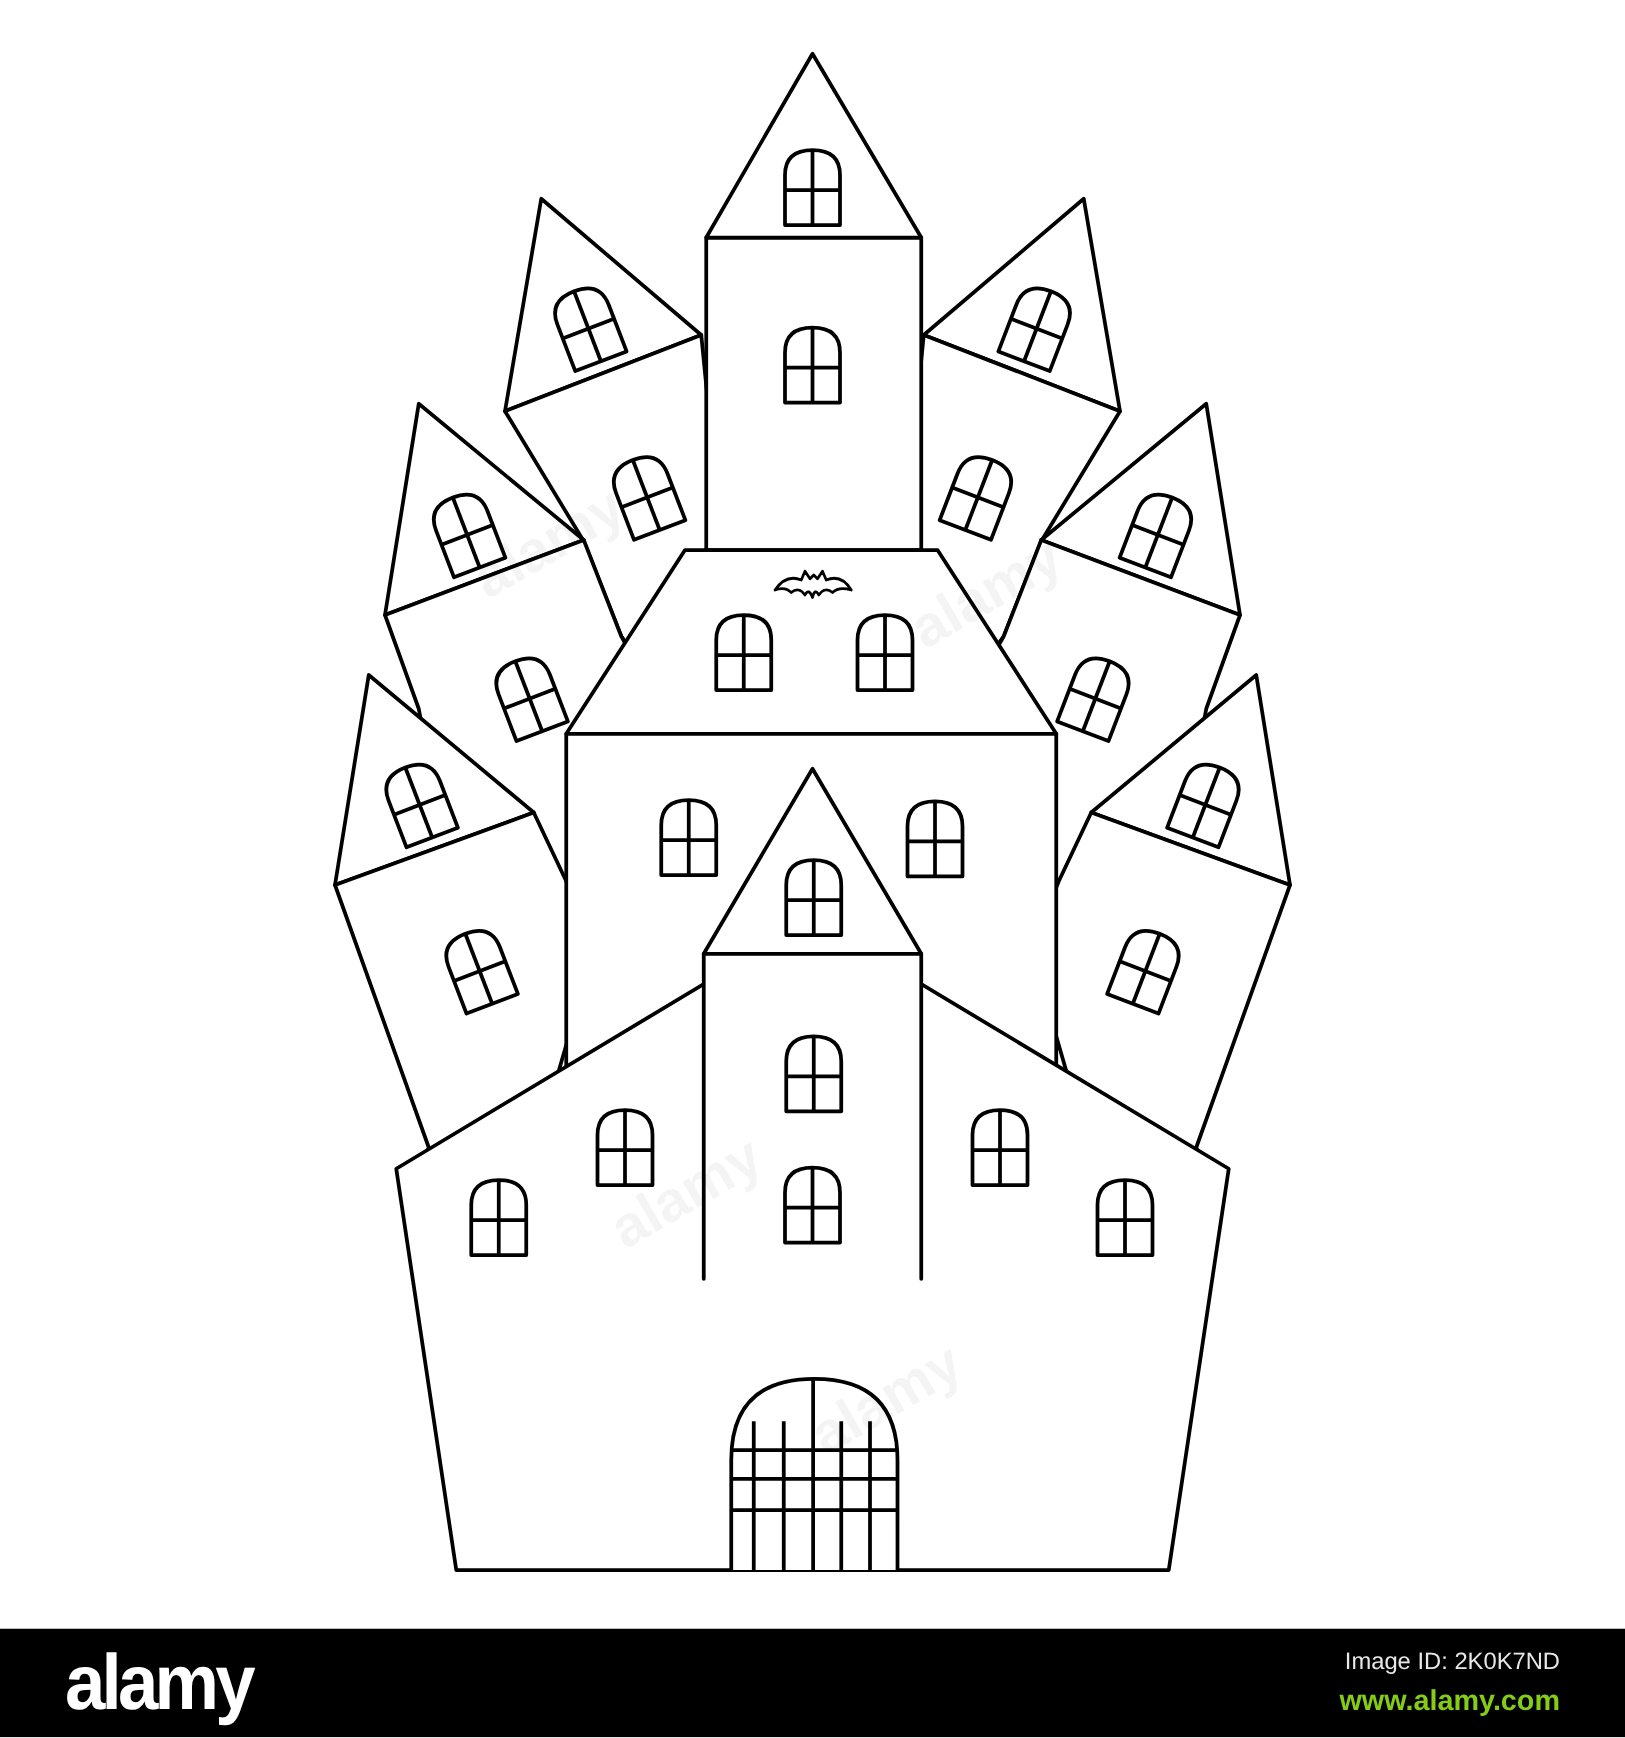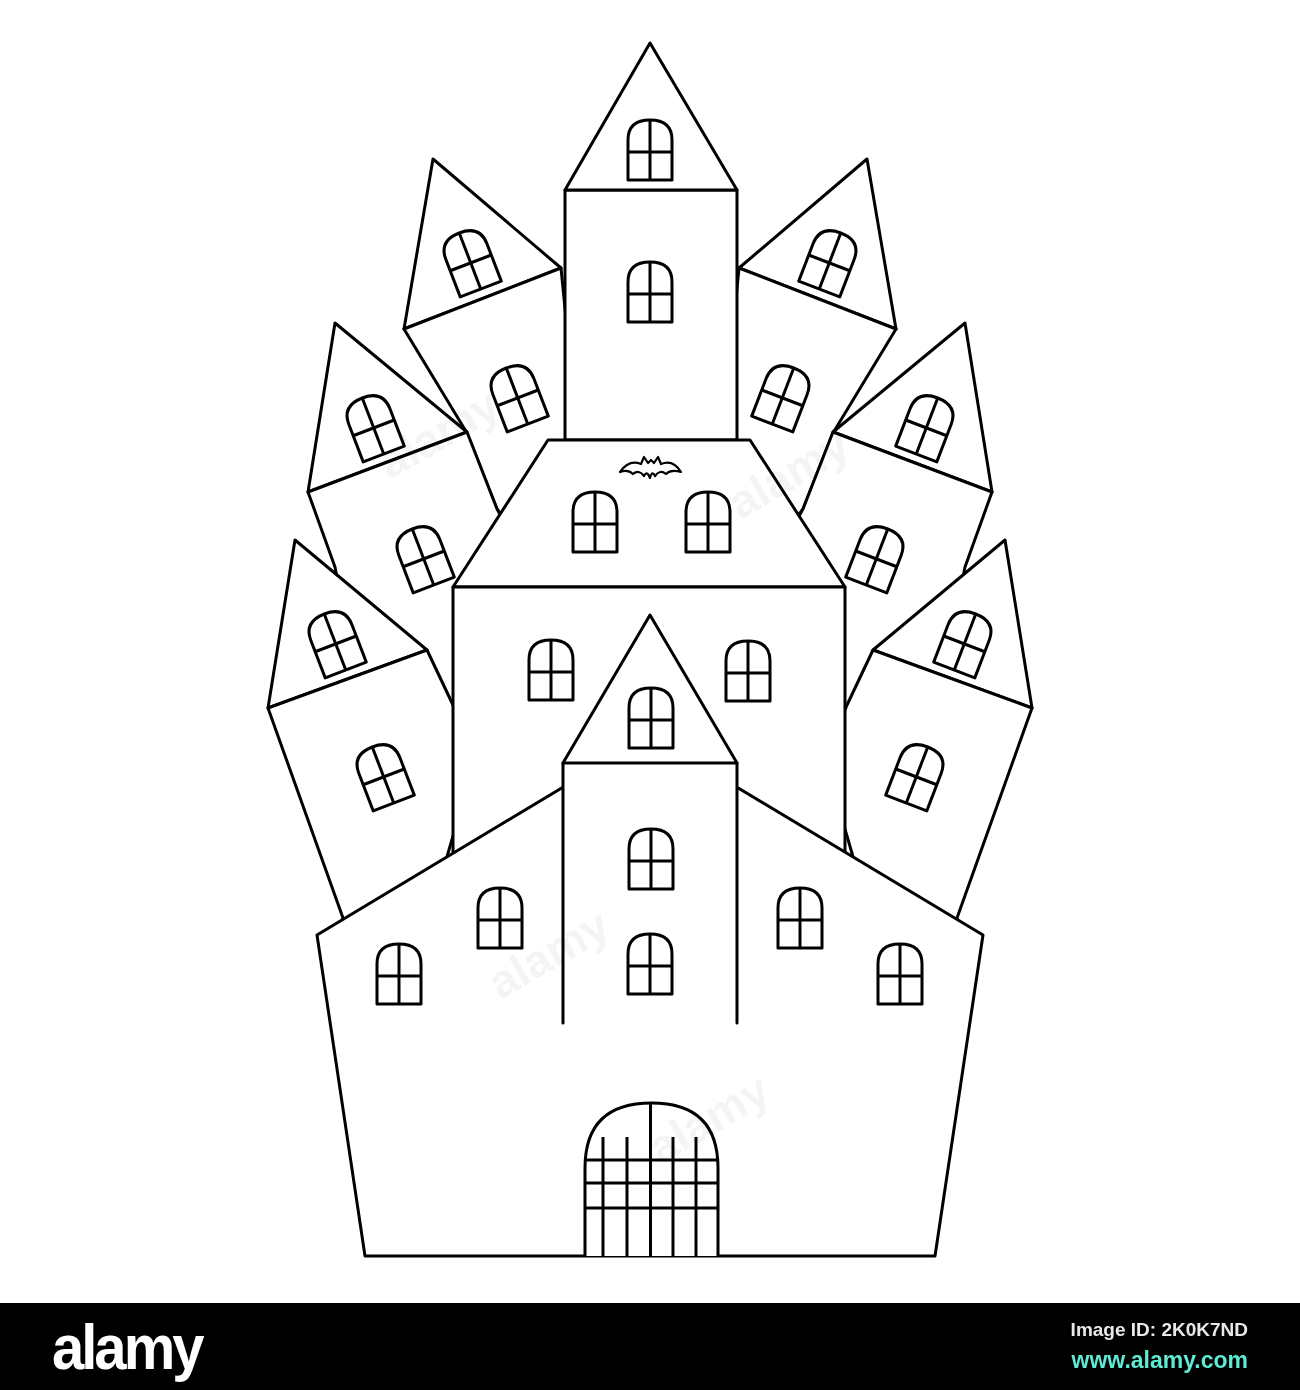--- a/index.html
+++ b/index.html
@@ -5,23 +5,23 @@
   html,body{margin:0;padding:0;background:#ffffff;}
   #page{position:relative;width:1300px;height:1390px;background:#ffffff;overflow:hidden;
         font-family:"Liberation Sans", sans-serif;}
   #castle-svg{position:absolute;left:0;top:0;display:block;}
   #footer-bar{position:absolute;left:0;top:1303px;width:1300px;height:87px;background:#000000;
               display:flex;align-items:center;justify-content:space-between;box-sizing:border-box;
               padding:0 52px;}
   #alamy-logo{color:#ffffff;font-size:58px;font-weight:700;letter-spacing:-3px;line-height:1;
               font-family:"Liberation Sans", sans-serif;transform:scaleY(1.08);}
   #footer-meta{text-align:right;color:#ffffff;}
-  #image-id-text{font-size:19px;font-weight:700;color:#e8e8e8;margin-bottom:6px;
+  #image-id-text{font-size:19px;font-weight:400;color:#e8e8e8;margin-bottom:6px;
                  font-family:"Liberation Sans", sans-serif;}
-  #alamy-url-text{font-size:23px;font-weight:700;color:#5eead4;
+  #alamy-url-text{font-size:23px;font-weight:700;color:#84cc16;
                   font-family:"Liberation Sans", sans-serif;}
 </style>
 </head>
 <body>
 
 <div id="page">
   <svg id="castle-svg" width="1300" height="1303" viewBox="0 0 1300 1303">
       <polygon points="433,159 404,329 561,268" fill="#ffffff" stroke="#000000" stroke-width="3" stroke-linejoin="round"></polygon>
       <polygon points="404,329 561,268 580,460 520,540 497,509 467,433" fill="#ffffff" stroke="#000000" stroke-width="3" stroke-linejoin="round"></polygon>
       <polygon points="867,159 896,329 739,268" fill="#ffffff" stroke="#000000" stroke-width="3" stroke-linejoin="round"></polygon>

